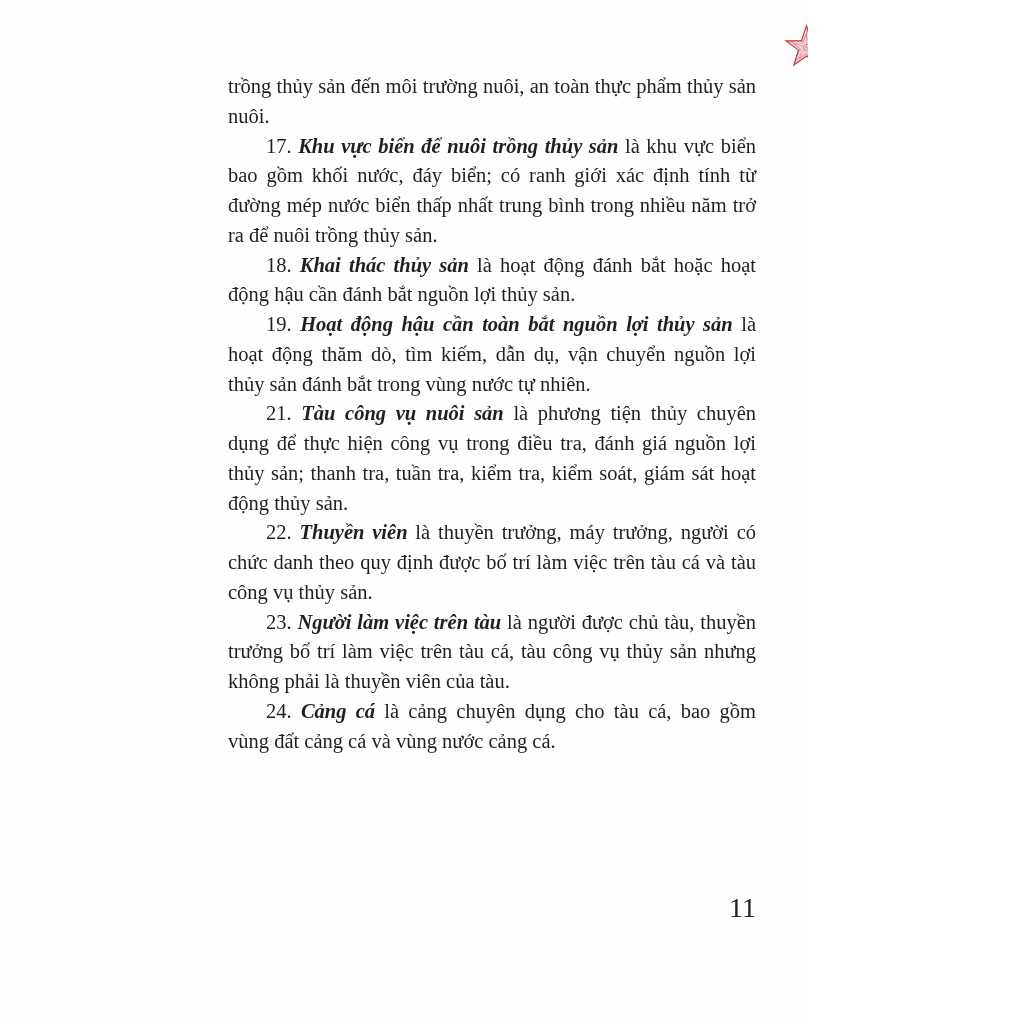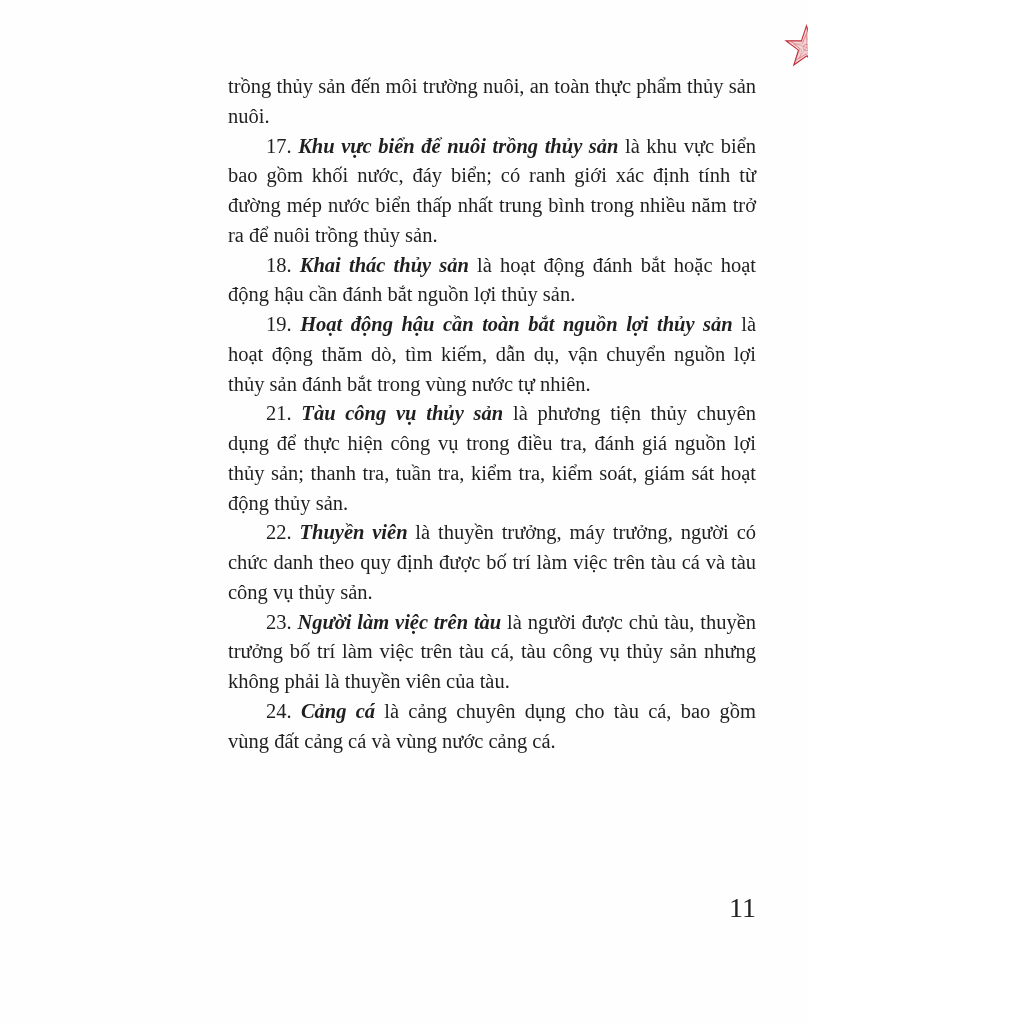--- a/index.html
+++ b/index.html
@@ -75,21 +75,21 @@
         <circle cx="50" cy="50" r="7" stroke-width="1.2" opacity="0.65"></circle>
       </g>
     </svg>
   </div>
 
   <div class="text-block">
     <p><span></span><span class="defined-term"></span><span>trồng thủy sản đến môi trường nuôi, an toàn thực phẩm thủy sản nuôi.</span></p>
     <p class="indent"><span>17. </span><span class="defined-term">Khu vực biển để nuôi trồng thủy sản</span><span> là khu vực biển bao gồm khối nước, đáy biển; có ranh giới xác định tính từ đường mép nước biển thấp nhất trung bình trong nhiều năm trở ra để nuôi trồng thủy sản.</span></p>
     <p class="indent"><span>18. </span><span class="defined-term">Khai thác thủy sản</span><span> là hoạt động đánh bắt hoặc hoạt động hậu cần đánh bắt nguồn lợi thủy sản.</span></p>
     <p class="indent"><span>19. </span><span class="defined-term">Hoạt động hậu cần toàn bắt nguồn lợi thủy sản</span><span> là hoạt động thăm dò, tìm kiếm, dẫn dụ, vận chuyển nguồn lợi thủy sản đánh bắt trong vùng nước tự nhiên.</span></p>
-    <p class="indent"><span>21. </span><span class="defined-term">Tàu công vụ thủy sản</span><span> là phương tiện thủy chuyên dụng để thực hiện công vụ trong điều tra, đánh giá nguồn lợi thủy sản; thanh tra, tuần tra, kiểm tra, kiểm soát, giám sát hoạt động thủy sản.</span></p>
+    <p class="indent"><span>21. </span><span class="defined-term">Tàu công vụ nuôi sản</span><span> là phương tiện thủy chuyên dụng để thực hiện công vụ trong điều tra, đánh giá nguồn lợi thủy sản; thanh tra, tuần tra, kiểm tra, kiểm soát, giám sát hoạt động thủy sản.</span></p>
     <p class="indent"><span>22. </span><span class="defined-term">Thuyền viên</span><span> là thuyền trưởng, máy trưởng, người có chức danh theo quy định được bố trí làm việc trên tàu cá và tàu công vụ thủy sản.</span></p>
     <p class="indent"><span>23. </span><span class="defined-term">Người làm việc trên tàu</span><span> là người được chủ tàu, thuyền trưởng bố trí làm việc trên tàu cá, tàu công vụ thủy sản nhưng không phải là thuyền viên của tàu.</span></p>
     <p class="indent"><span>24. </span><span class="defined-term">Cảng cá</span><span> là cảng chuyên dụng cho tàu cá, bao gồm vùng đất cảng cá và vùng nước cảng cá.</span></p>
   </div>
 
   <div class="page-number">11</div>
 
 </div>
 
 </body></html>

